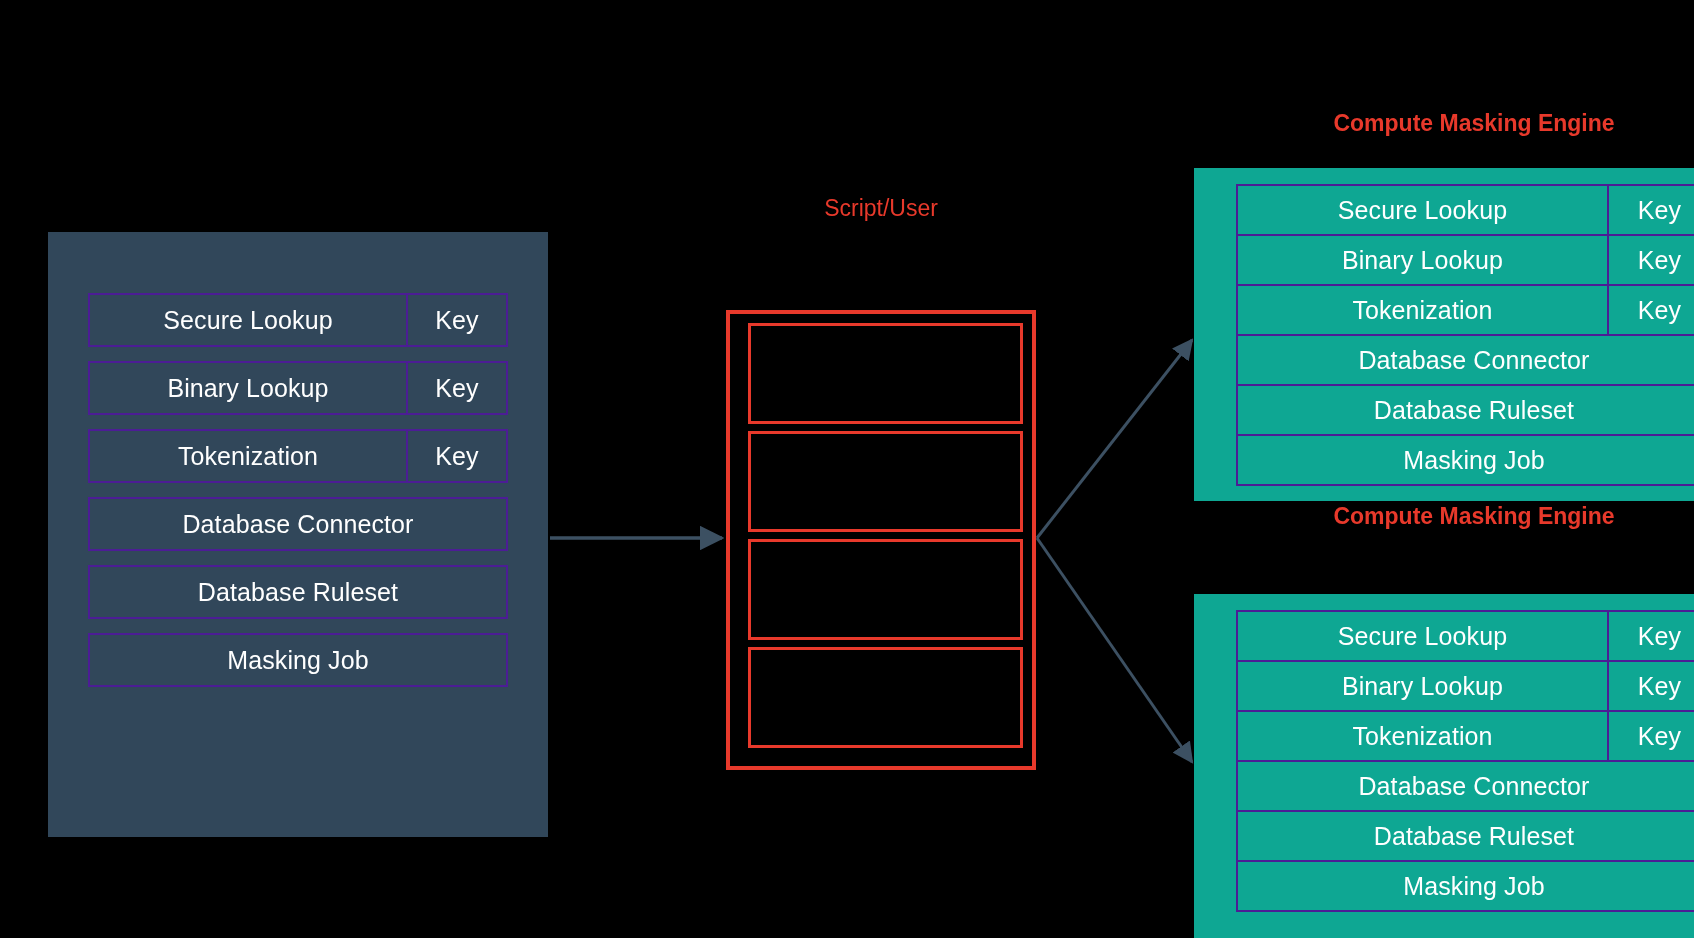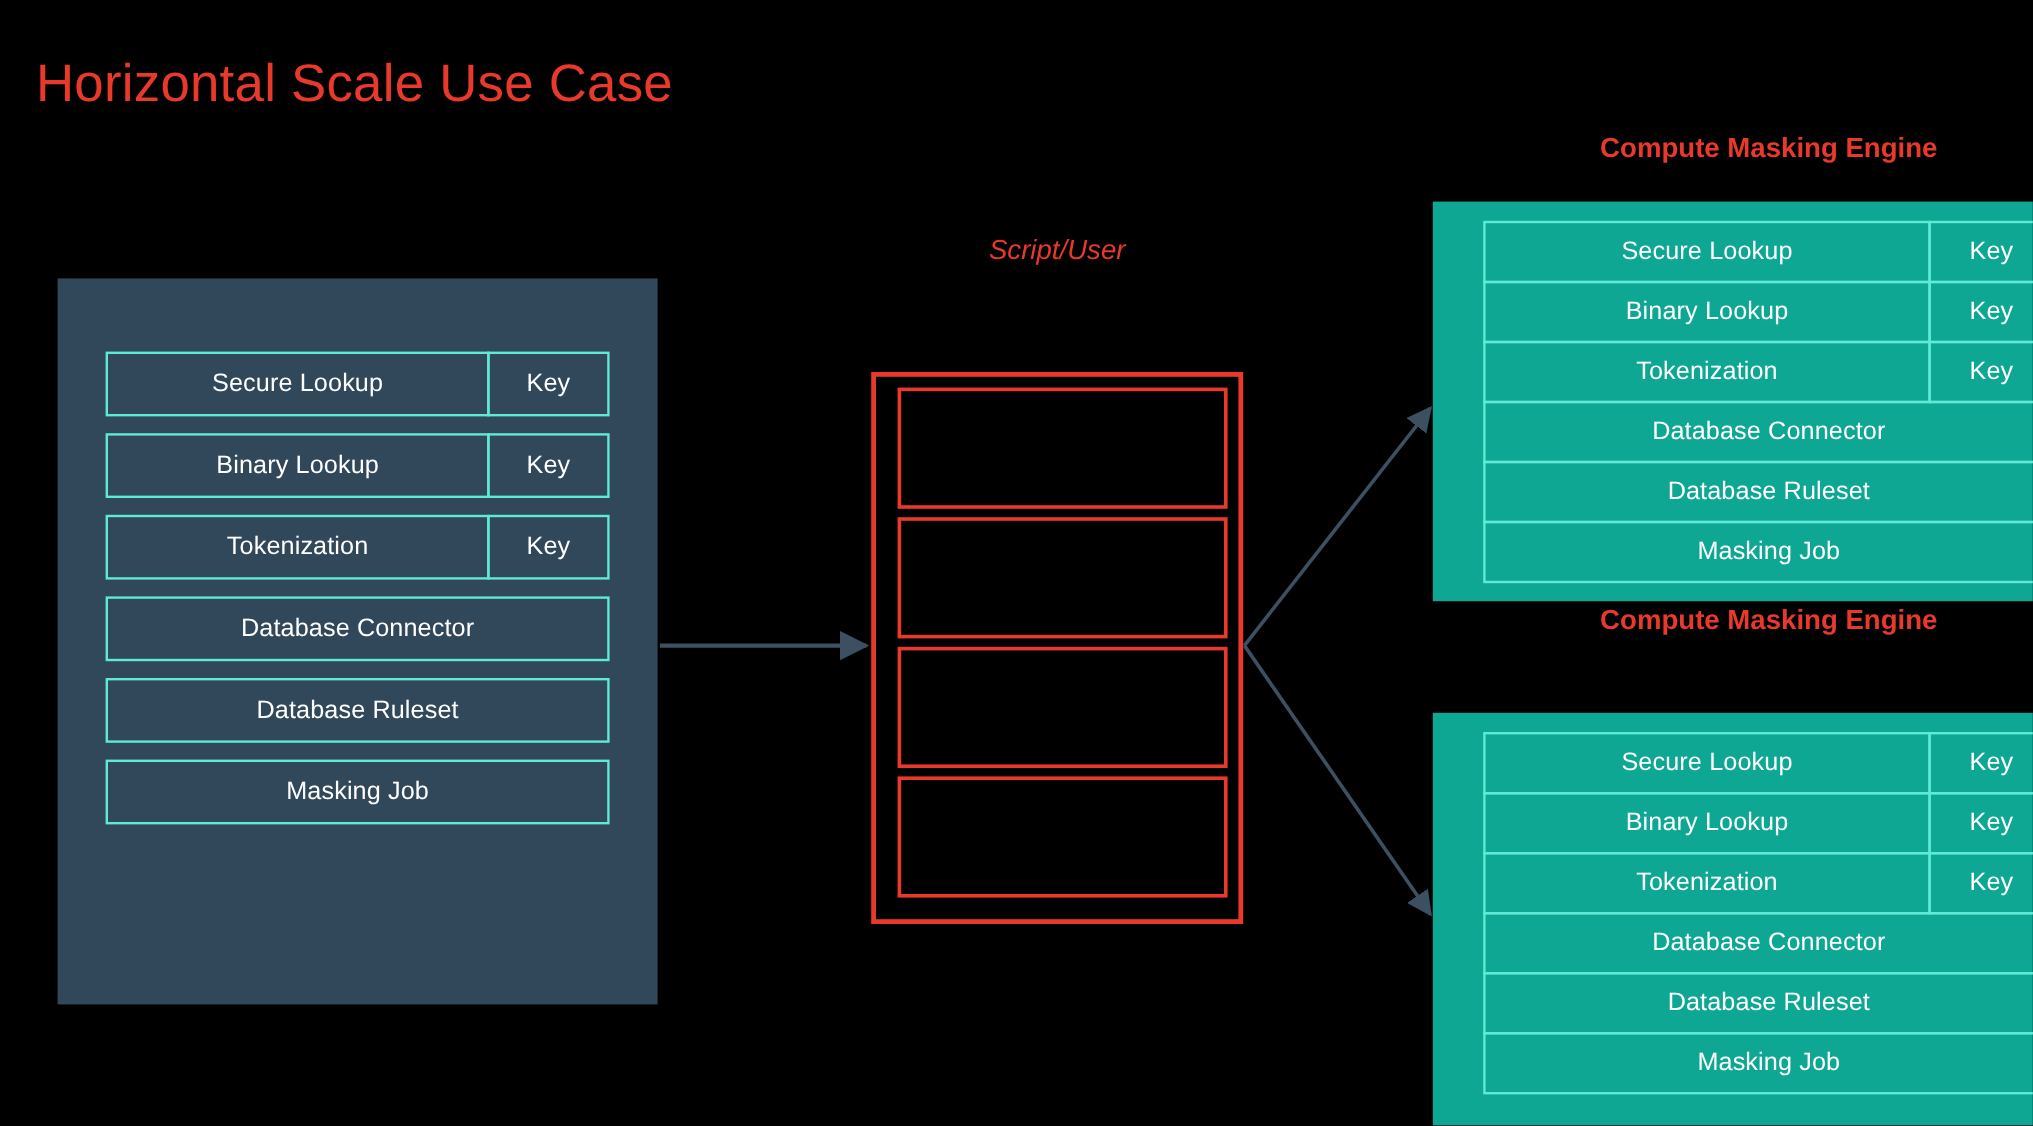--- a/index.html
+++ b/index.html
@@ -87,26 +87,26 @@
   }
 
   
   .row {
     display: flex;
     align-items: stretch;
     box-sizing: border-box;
   }
   .row-cell {
     box-sizing: border-box;
-    border: 2px solid #5eead4;
+    border: 2px solid #4c1d95;
     color: #FFFFFF;
     display: flex;
     align-items: center;
     justify-content: center;
-    font-size: 21px;
+    font-size: 25px;
     font-weight: 400;
     letter-spacing: 0.1px;
     white-space: nowrap;
   }
   .row-cell.main { flex: 1 1 auto; }
   .row-cell.key  { flex: 0 0 100px; border-left-width: 2px; }
 
   
   .panel-slate .row { height: 54px; margin-bottom: 14px; }
   .panel-slate .row:last-child { margin-bottom: 0; }
@@ -147,21 +147,20 @@
     width: 1694px;
     height: 938px;
     pointer-events: none;
   }
 </style>
 </head>
 <body>
 
 <div id="stage">
 
-  <div class="page-title">Horizontal Scale Use Case</div>
 
   <svg id="arrows" viewBox="0 0 1694 938" xmlns="http://www.w3.org/2000/svg">
     <defs>
       <marker id="ah" viewBox="0 0 10 10" refX="9" refY="5" markerWidth="7" markerHeight="7" orient="auto-start-reverse">
         <path d="M 0 0 L 10 5 L 0 10 z" fill="#3C5062"></path>
       </marker>
     </defs>
     <line x1="550" y1="538" x2="722" y2="538" stroke="#3C5062" stroke-width="3.5" marker-end="url(#ah)"></line>
     <line x1="1037" y1="538" x2="1192" y2="340" stroke="#3C5062" stroke-width="3" marker-end="url(#ah)"></line>
     <line x1="1037" y1="538" x2="1192" y2="762" stroke="#3C5062" stroke-width="3" marker-end="url(#ah)"></line>
@@ -194,21 +193,21 @@
         <div class="row-cell main">Database Ruleset</div>
       </div>
 
       <div class="row">
         <div class="row-cell main">Masking Job</div>
       </div>
 
     </div>
   </div>
 
-  <div class="caption thin" style="left:726px; top:195px; width:310px;font-style:italic;">Script/User</div>
+  <div class="caption thin" style="left:726px; top:195px; width:310px;">Script/User</div>
 
   <div class="script-box">
     <div class="script-slot"></div>
     <div class="script-slot"></div>
     <div class="script-slot"></div>
     <div class="script-slot"></div>
   </div>
 
   <div class="caption" style="left:1194px; top:110px; width:560px;">Compute Masking Engine</div>
 

